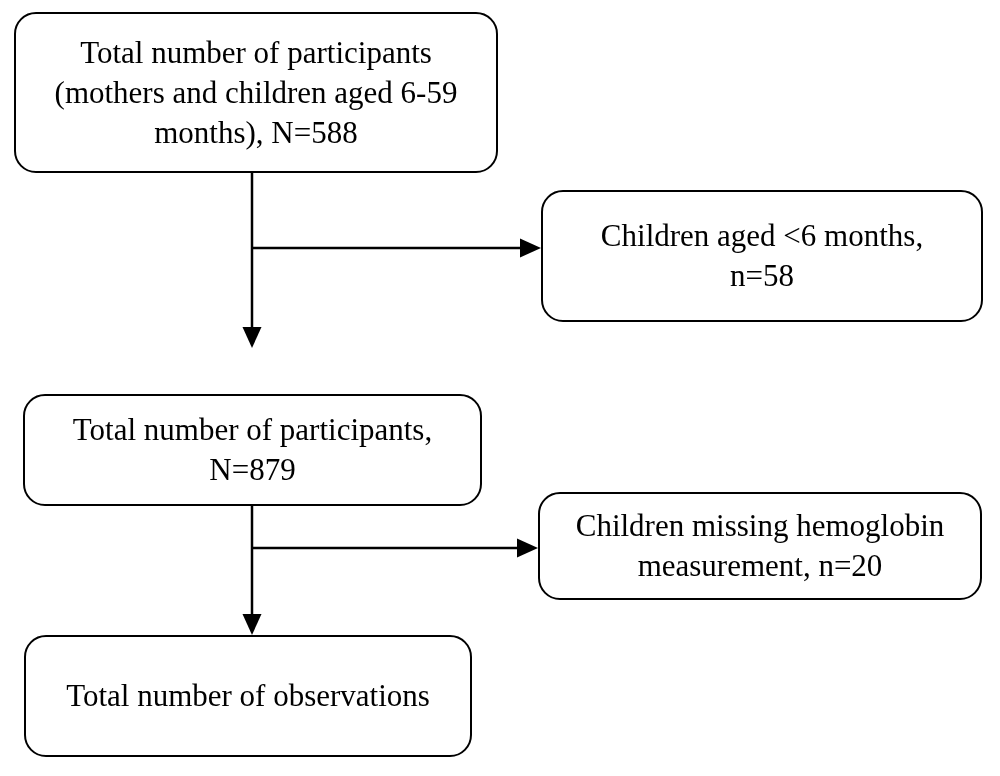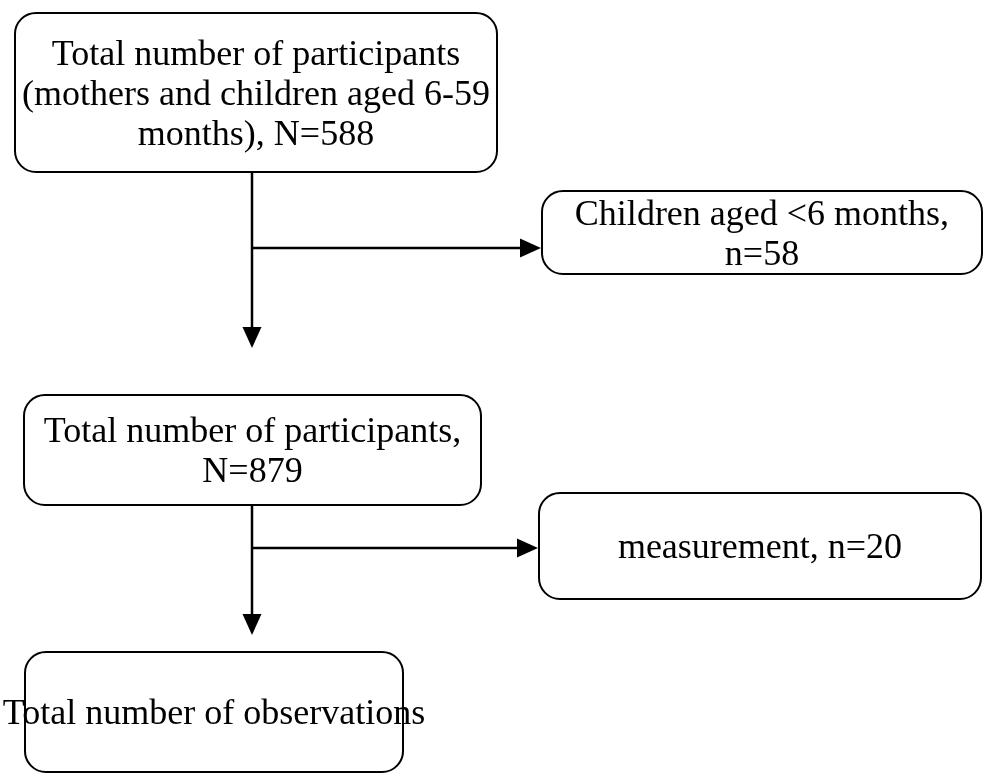--- a/index.html
+++ b/index.html
@@ -20,33 +20,33 @@
     position: absolute;
     box-sizing: border-box;
     background: #ffffff;
     border: 2.5px solid #000000;
     border-radius: 22px;
     display: flex;
     flex-direction: column;
     align-items: center;
     justify-content: center;
     text-align: center;
-    font-size: 36px;
+    font-size: 31px;
     line-height: 40px;
     z-index: 2;
   }
   .fbox span {
     display: block;
     white-space: nowrap;
   }
   #box-enrolled        { left: 14px;  top: 12px;  width: 484px; height: 161px; }
-  #box-excluded-age    { left: 541px; top: 190px; width: 442px; height: 85px; }
+  #box-excluded-age    { left: 541px; top: 190px; width: 442px; height: 132px; }
   #box-participants    { left: 23px;  top: 348px; width: 459px; height: 112px; margin-top: 46px; }
   #box-excluded-hb     { left: 538px; top: 492px; width: 444px; height: 108px; }
-  #box-analyzed        { left: 24px;  top: 635px; width: 380px; height: 122px; margin-top: 16px; }
+  #box-analyzed        { left: 24px;  top: 635px; width: 448px; height: 122px; }
   .connector-layer {
     position: absolute;
     left: 0;
     top: 0;
     width: 1000px;
     height: 776px;
     z-index: 1;
     pointer-events: none;
   }
   .connector-layer line    { stroke: #000000; stroke-width: 2.5; }
@@ -82,20 +82,21 @@
     <span>Children aged &lt;6 months,</span>
     <span>n=58</span>
   </div>
 
   <div class="fbox" id="box-participants">
     <span>Total number of participants,</span>
     <span>N=879</span>
   </div>
 
   <div class="fbox" id="box-excluded-hb">
+    <span>Children missing hemoglobin</span>
     <span>measurement, n=20</span>
   </div>
 
   <div class="fbox" id="box-analyzed">
     <span>Total number of observations</span>
   </div>
 
 </div>
 
 </body></html>

